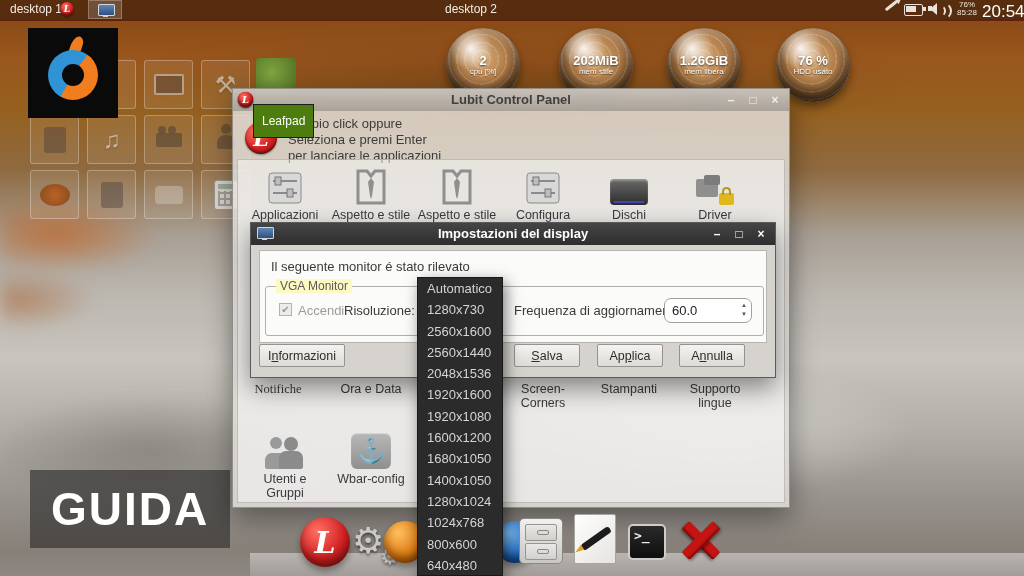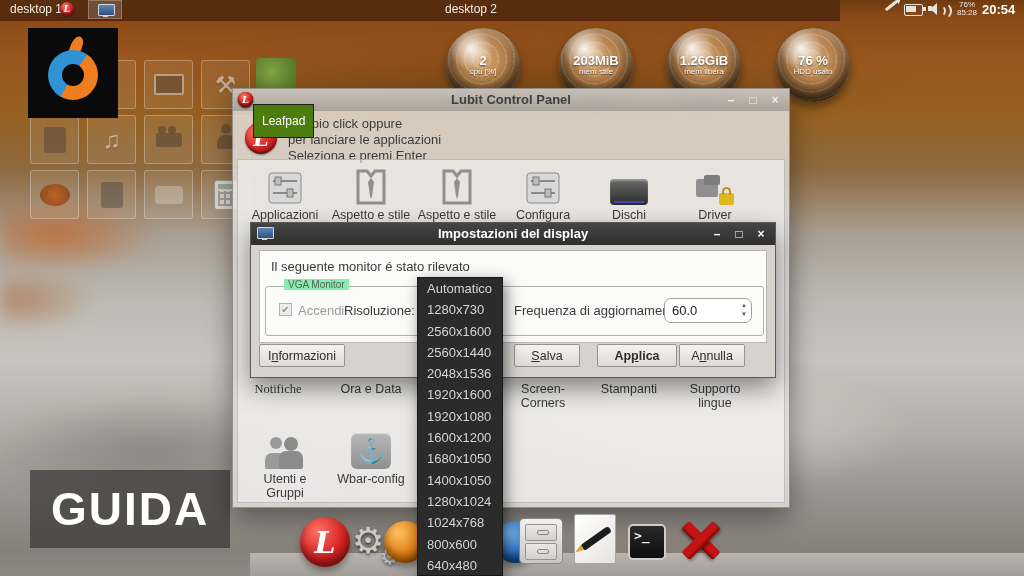--- a/index.html
+++ b/index.html
@@ -19,21 +19,21 @@
       radial-gradient(110px 45px at 20px 300px, rgba(165,78,22,.45), transparent 70%),
       radial-gradient(90px 30px at 330px 250px, rgba(150,80,30,.35), transparent 70%),
       radial-gradient(210px 70px at 430px 310px, rgba(255,255,255,.55), transparent 70%),
       radial-gradient(280px 90px at 720px 430px, rgba(240,240,238,.45), transparent 70%),
       radial-gradient(240px 80px at 150px 450px, rgba(110,105,100,.5), transparent 70%),
       radial-gradient(70px 16px at 310px 492px, rgba(215,95,215,.45), transparent 70%),
       radial-gradient(40px 10px at 295px 478px, rgba(245,205,245,.6), transparent 70%),
       radial-gradient(500px 60px at 512px 80px, rgba(60,25,5,.25), transparent 80%);}
 
   
-  .toppanel{position:absolute;left:0;top:0;width:840px;height:19px;z-index:30;
+  .toppanel{position:absolute;left:0;top:0;width:1024px;height:19px;z-index:30;
     background:linear-gradient(rgba(75,38,14,.6),rgba(48,22,8,.6));
     border-bottom:2px solid rgba(95,22,10,.65);
     color:#f2ece4;font-size:12px;}
   .toppanel .lbl{position:absolute;top:2px;}
   .taskbtn{position:absolute;left:88px;top:0;width:34px;height:19px;
     background:rgba(255,255,255,.16);border:1px solid rgba(255,255,255,.25);box-sizing:border-box;}
   .mini-mon{position:absolute;left:9px;top:3px;width:15px;height:10px;border:1px solid #cfd6df;
     background:linear-gradient(#5d86b8,#31507a);border-radius:1px;}
   .mini-mon:after{content:"";position:absolute;left:4px;top:10px;width:5px;height:2px;background:#cfd6df;}
   .lbadge{border-radius:50%;background:radial-gradient(circle at 35% 30%, #ff7164, #d42222 55%, #8c0e0e 100%);
@@ -49,21 +49,21 @@
   .tray-batt:after{content:"";position:absolute;right:-4px;top:2px;width:3px;height:4px;background:#e8e2da;}
   .tray-vol{position:absolute;left:928px;top:3px;width:20px;height:13px;}
   .tray-vol .spk{position:absolute;left:0;top:3px;width:4px;height:5px;background:#e8e2da;}
   .tray-vol .cone{position:absolute;left:2px;top:0;border-right:7px solid #e8e2da;
     border-top:6px solid transparent;border-bottom:6px solid transparent;}
   .tray-vol .w1,.tray-vol .w2{position:absolute;border:2px solid transparent;border-right-color:#e8e2da;border-radius:50%;}
   .tray-vol .w1{left:6px;top:2px;width:8px;height:8px;}
   .tray-vol .w2{left:6px;top:-1px;width:14px;height:14px;}
   .traystack{position:absolute;left:952px;top:1px;width:30px;text-align:center;line-height:8px;
     font-size:8px;color:#efe7dc;}
-  .clock{position:absolute;left:982px;top:2px;font-size:13px;font-weight:bold;color:#fff;}
+  .clock{position:absolute;left:982px;top:2px;font-size:17px;font-weight:normal;color:#fff;}
 
   
   .gauge{position:absolute;top:28px;width:74px;height:74px;border-radius:50%;z-index:6;
     background:
       radial-gradient(circle at 34% 28%, rgba(255,255,255,.9), rgba(255,255,255,0) 30%),
       repeating-radial-gradient(circle at 48% 42%, rgba(255,255,255,.16) 0 1.5px, rgba(0,0,0,0) 1.5px 8px),
       radial-gradient(circle at 50% 42%, #d8ab76 0%, #b07c48 42%, #6e4a26 72%, #38220e 100%);
     box-shadow:inset 0 -10px 14px rgba(0,0,0,.55), inset 0 5px 8px rgba(255,255,255,.3), 0 5px 9px rgba(0,0,0,.4);
     color:#fff;text-align:center;}
   .gval{margin-top:26px;font-size:13px;font-weight:bold;text-shadow:0 1px 2px rgba(0,0,0,.6);line-height:13px;}
@@ -143,21 +143,21 @@
   
   .dialog{position:absolute;left:250px;top:222px;width:526px;height:156px;z-index:15;
     background:#d6d3cf;border:1px solid #5a5a5a;box-sizing:border-box;box-shadow:0 10px 24px rgba(0,0,0,.45);}
   .dlg-title{position:absolute;left:0;top:0;width:100%;height:22px;
     background:linear-gradient(#454545,#2e2e2e);color:#fff;font-weight:bold;font-size:13px;
     text-align:center;line-height:22px;}
   .dlg-inset{position:absolute;left:8px;top:27px;width:508px;height:93px;background:#fbfbfa;
     border:1px solid #b8b5b0;box-sizing:border-box;}
   .groupbox{position:absolute;left:14px;top:63px;width:497px;height:48px;
     border:1px solid #b2afa9;border-radius:3px;}
-  .gb-legend{position:absolute;left:10px;top:-8px;background:#86efac;padding:0 4px;font-size:10px;color:#5a5a5a;margin-left:8px;}
+  .gb-legend{position:absolute;left:10px;top:-8px;background:#fef9c3;padding:0 4px;font-size:12px;color:#5a5a5a;}
   .dlg-label{position:absolute;font-size:13px;color:#3a3a3a;}
   .checkbox{position:absolute;width:13px;height:13px;background:#ececec;border:1px solid #b2b2b2;
     box-sizing:border-box;text-align:center;line-height:11px;font-size:10px;color:#85a385;}
   .spinner{position:absolute;width:88px;height:25px;background:#fff;border:1px solid #a2a09b;
     box-sizing:border-box;font-size:13px;color:#222;}
   .spinner .val{position:absolute;left:7px;top:4px;}
   .spin-arrows{position:absolute;right:4px;top:2px;font-size:6px;color:#555;line-height:9px;text-align:center;}
   .btn{position:absolute;height:23px;background:linear-gradient(#f4f3f1,#dddbd7);
     border:1px solid #96938d;border-radius:2px;font-size:12.5px;color:#2e2e2e;
     text-align:center;line-height:21px;box-sizing:border-box;font-family:"Liberation Sans",sans-serif;}
@@ -291,22 +291,22 @@
         <span class="wbtn">×</span>
       </div>
     </div>
 
     <div class="lbadge" style="position:absolute;left:12px;top:33px;width:32px;height:32px;font-size:22px;">
       <span>L</span>
     </div>
     <div class="tooltip">Leafpad</div>
     <div class="cp-hint" style="left:55px;top:27px;">
       <div>Doppio click oppure</div>
+      <div>Seleziona e premi Enter</div>
       <div>per lanciare le applicazioni</div>
-      <div>Seleziona e premi Enter</div>
     </div>
 
     <div class="cp-body-inset"></div>
 
     <div class="cp-item" style="left:10px;top:76px;">
       <div class="cp-ico">
         <svg class="svgicon" width="36" height="34" viewBox="0 0 36 34">
             <rect x="2" y="2" width="32" height="30" rx="3" fill="#d8d8d8" stroke="#8a8a8a"></rect>
             <line x1="6" y1="10" x2="30" y2="10" stroke="#8a8a8a" stroke-width="2"></line>
             <rect x="8" y="6" width="6" height="8" fill="#bdbdbd" stroke="#777"></rect>
@@ -426,21 +426,21 @@
     <div class="spinner" style="left:413px;top:75px;border-radius:7px;">
       <span class="val">60.0</span>
       <div class="spin-arrows">
         <div>▲</div>
         <div>▼</div>
       </div>
     </div>
 
     <button class="btn" style="left:8px;top:121px;width:86px;"><span>I</span><u>n</u><span>formazioni</span></button>
     <button class="btn" style="left:263px;top:121px;width:66px;"><span></span><u>S</u><span>alva</span></button>
-    <button class="btn" style="left:346px;top:121px;width:80px;font-weight:bold;"><span>Ap</span><u>p</u><span>lica</span></button>
+    <button class="btn" style="left:346px;top:121px;width:66px;"><span>Ap</span><u>p</u><span>lica</span></button>
     <button class="btn" style="left:428px;top:121px;width:66px;"><span>A</span><u>n</u><span>nulla</span></button>
   </div>
 
   <div class="dockband"></div>
   <div class="dock dock-l sphere" style="left:300px;top:517px;width:50px;height:50px;font-size:30px;">
     <span>L</span>
   </div>
   <div class="dock gearwrap" style="left:352px;top:520px;width:50px;height:50px;">
     <span style="font-size:36px;">⚙</span>
     <span style="position:absolute;left:28px;top:24px;font-size:22px;">⚙</span>

